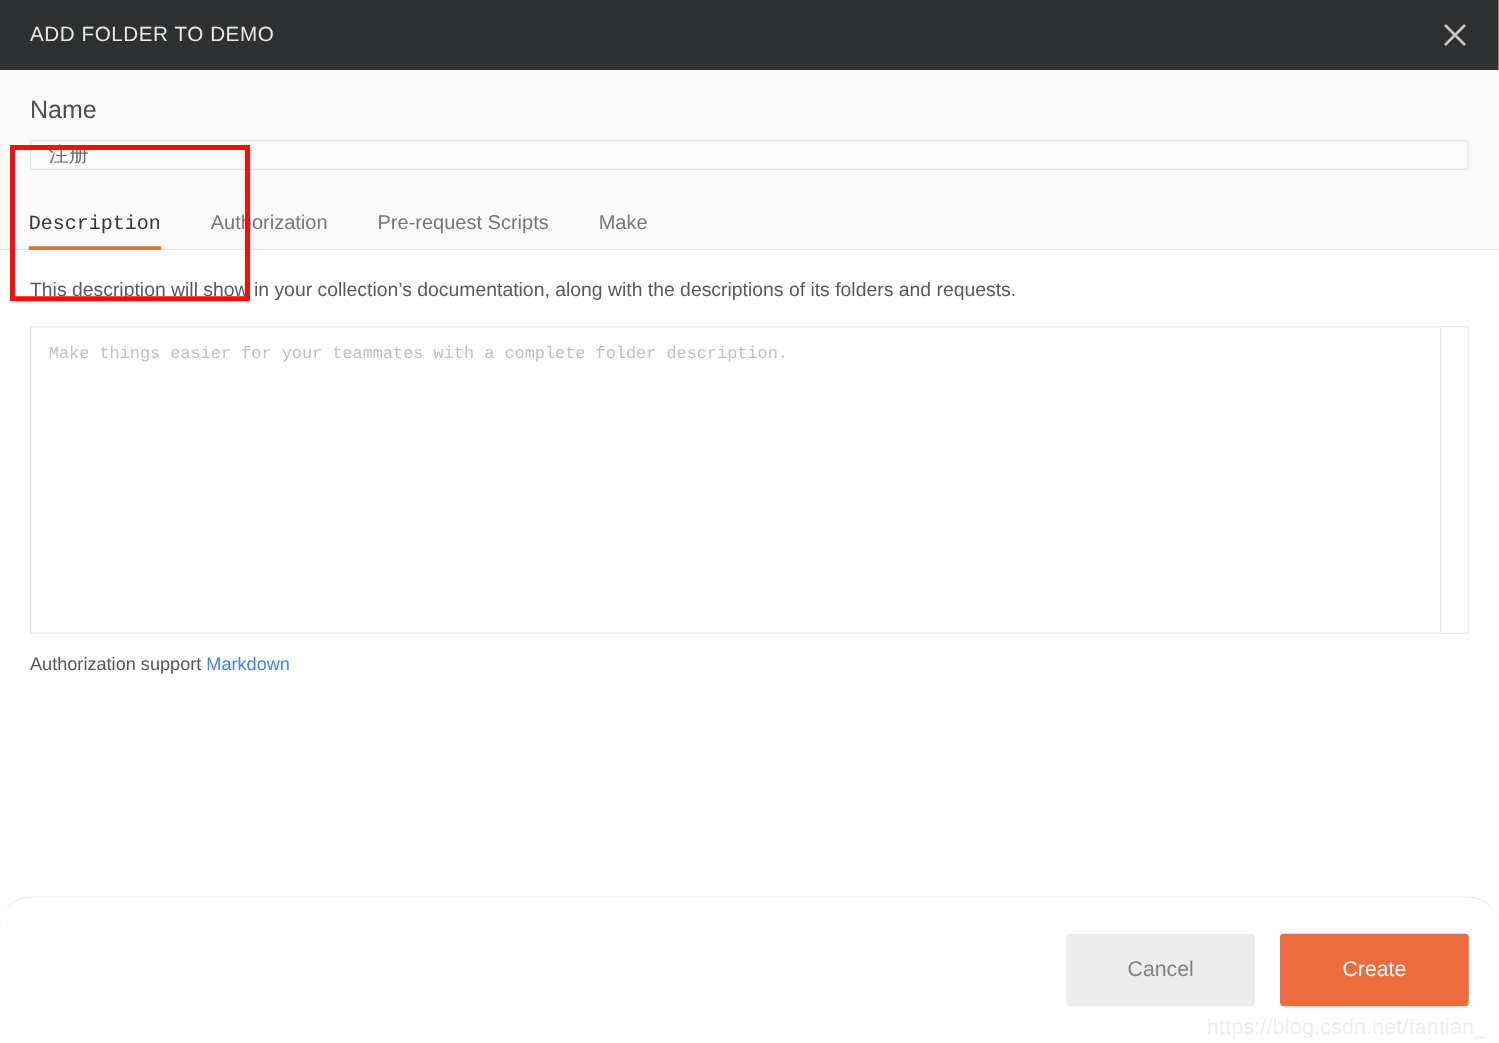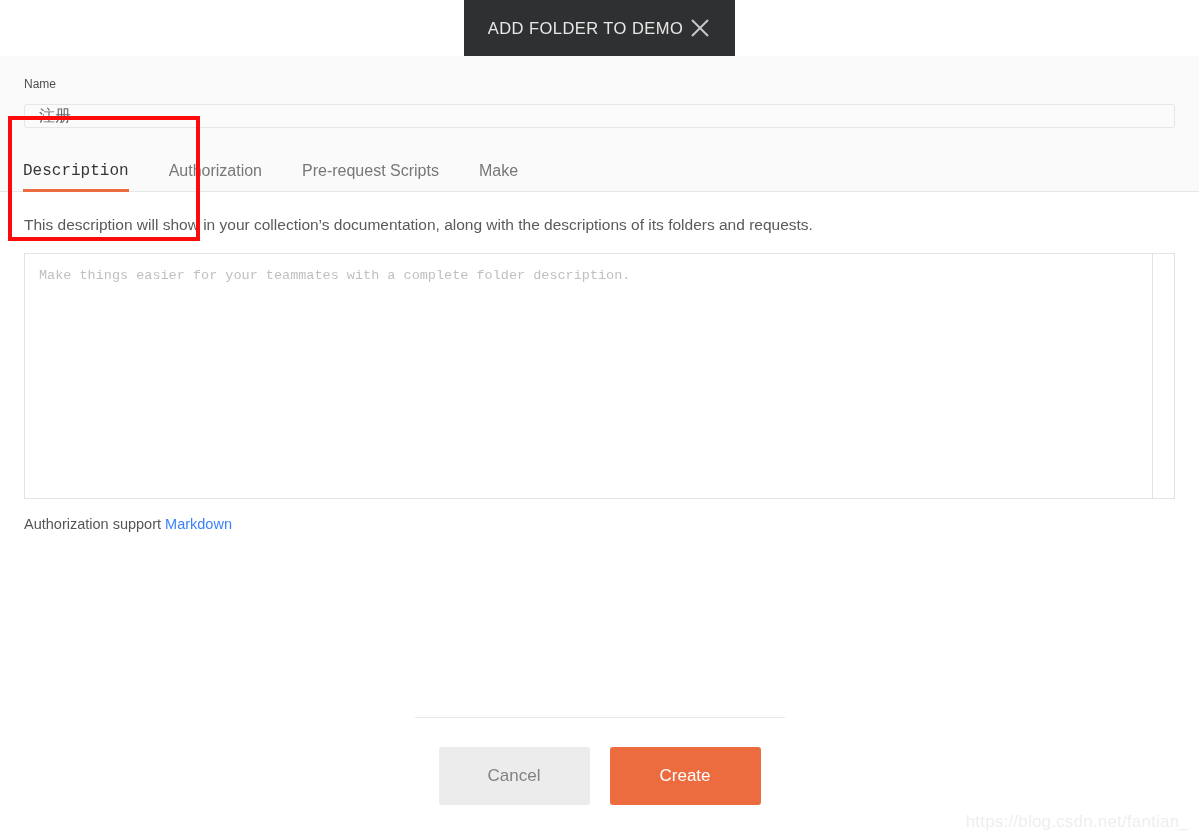--- a/index.html
+++ b/index.html
@@ -14,21 +14,20 @@
     overflow: hidden;
     position: relative;
   }
 
   .modal {
     position: absolute;
     inset: 0;
     display: flex;
     flex-direction: column;
     background: #ffffff;
-    align-items: center;
   }
 
   
   .modal-header {
     height: 56px;
     min-height: 56px;
     background: #2f3031;
     display: flex;
     align-items: center;
     justify-content: space-between;
@@ -61,21 +60,21 @@
     overflow: hidden;
   }
 
   
   .name-section {
     padding: 22px 24px 22px 24px;
     box-sizing: border-box;
     background: #fafafa;
   }
   .name-label {
-    font-size: 12px;
+    font-size: 20px;
     color: #4e4e4e;
     margin-bottom: 14px;
     line-height: 1;
   }
   .name-input {
     display: block;
     width: 1151px;
     height: 24px;
     box-sizing: border-box;
     border: 1px solid #e6e6e6;
@@ -180,20 +179,21 @@
     height: 117px;
     min-height: 117px;
     border-top: 1px solid #e8e8e8;
     background: #ffffff;
     display: flex;
     align-items: center;
     justify-content: flex-end;
     padding: 0 24px;
     box-sizing: border-box;
     gap: 20px;
+    border-radius: 25px;
   }
   .btn {
     border: none;
     border-radius: 3px;
     font-size: 17px;
     font-family: "Liberation Sans", sans-serif;
     cursor: pointer;
     height: 58px;
     box-sizing: border-box;
   }

